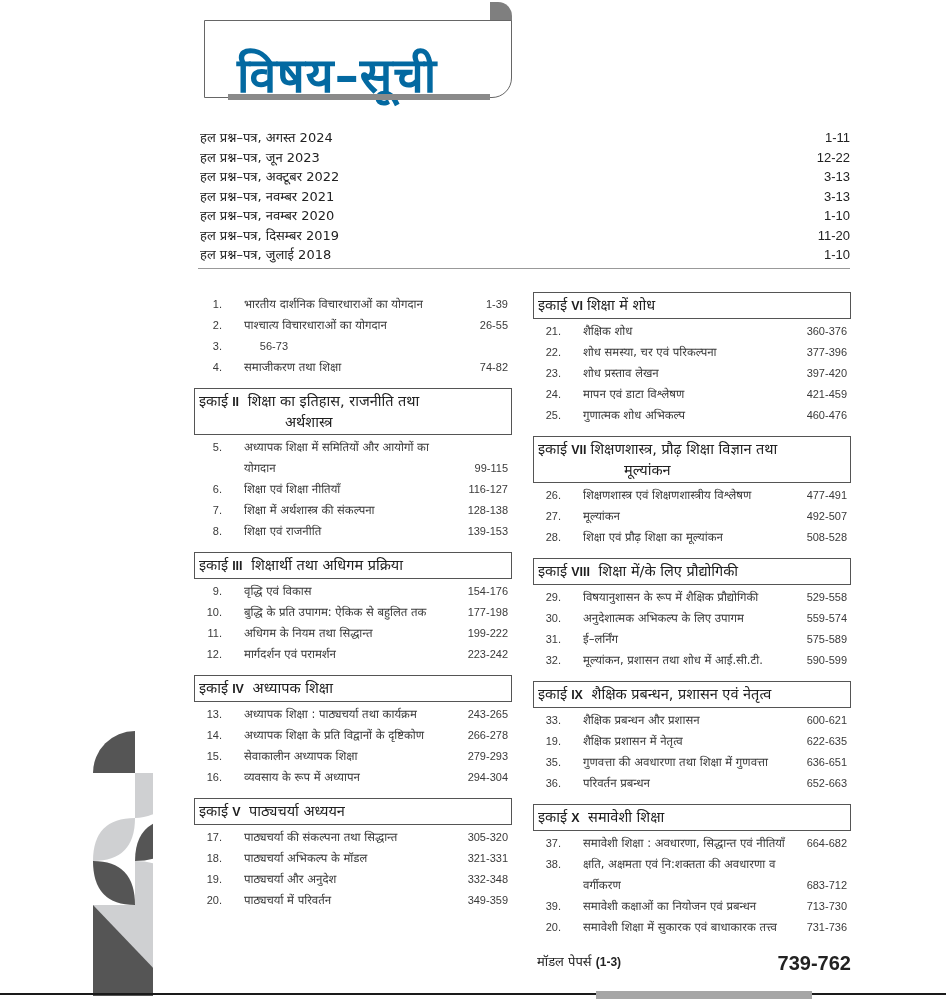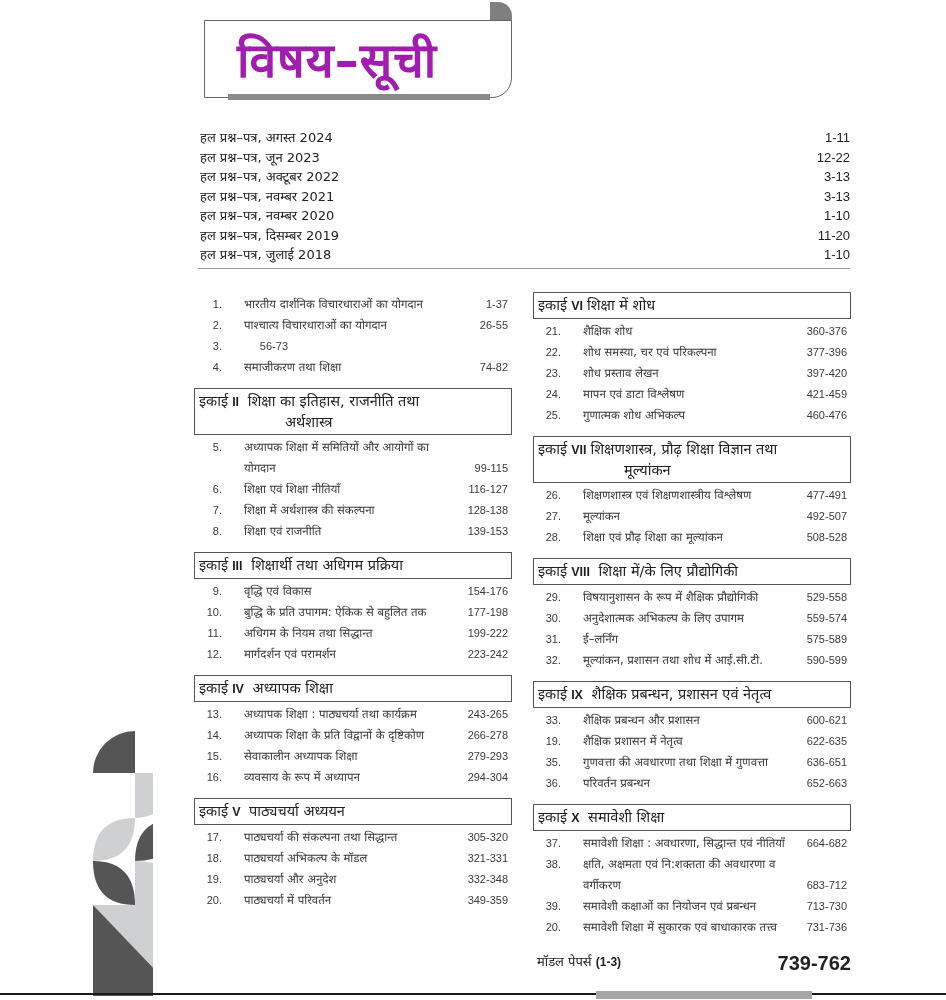--- a/index.html
+++ b/index.html
@@ -3,21 +3,21 @@
 <meta charset="utf-8">
 <style>
   * { box-sizing: border-box; margin: 0; padding: 0; }
   html, body { width: 946px; height: 1000px; background: #ffffff; overflow: hidden; }
   body { position: relative; font-family: "DejaVu Sans", sans-serif; color: #2a2a2a; }
 
   
   .title-wrap { position: absolute; left: 204px; top: 2px; width: 310px; height: 98px; }
   .title-tab { position: absolute; right: 2px; top: 0; width: 22px; height: 24px; background: #7f7f7f; border-top-right-radius: 14px; }
   .title-box { position: absolute; left: 0; top: 18px; width: 308px; height: 78px; border: 1.5px solid #666; border-left-width: 1.5px; border-right: 1.5px solid #666; border-bottom-right-radius: 20px; background: #fff; }
-  .title-text { position: absolute; left: 32px; top: 9px; font-size: 48px; font-weight: bold; color: #a21caf; letter-spacing: 1px; line-height: 60px; }
+  .title-text { position: absolute; left: 32px; top: 24px; font-size: 48px; font-weight: bold; color: #0369a1; letter-spacing: 1px; line-height: 60px; }
   .title-shadow { position: absolute; left: 24px; top: 92px; width: 262px; height: 6px; background: #8a8a8a; }
 
   
   .papers { position: absolute; left: 200px; top: 128px; width: 650px; }
   .paper-row { display: flex; justify-content: space-between; height: 19.5px; font-size: 13px; line-height: 19.5px; color: #222; gap: 44px; }
   .paper-row .pg { font-family: "Liberation Sans", sans-serif; }
   .papers-rule { position: absolute; left: 198px; top: 268px; width: 652px; height: 1px; background: #999; }
 
   
   .col { position: absolute; top: 292px; width: 318px; }
@@ -89,21 +89,21 @@
 </div>
 <div class="papers-rule"></div>
 
 <div class="col col-left">
 
   <div class="unit">
     <div class="chapters">
       <div class="chap">
           <span class="num">1.</span>
           <span class="txt">भारतीय दार्शनिक विचारधाराओं का योगदान</span>
-          <span class="pg">1-37</span>
+          <span class="pg">1-39</span>
         </div>
       <div class="chap">
           <span class="num">2.</span>
           <span class="txt">पाश्चात्य विचारधाराओं का योगदान</span>
           <span class="pg">26-55</span>
         </div>
       <div class="chap">
           <span class="num">3.</span>
           <span class="pg">56-73</span>
         </div>

